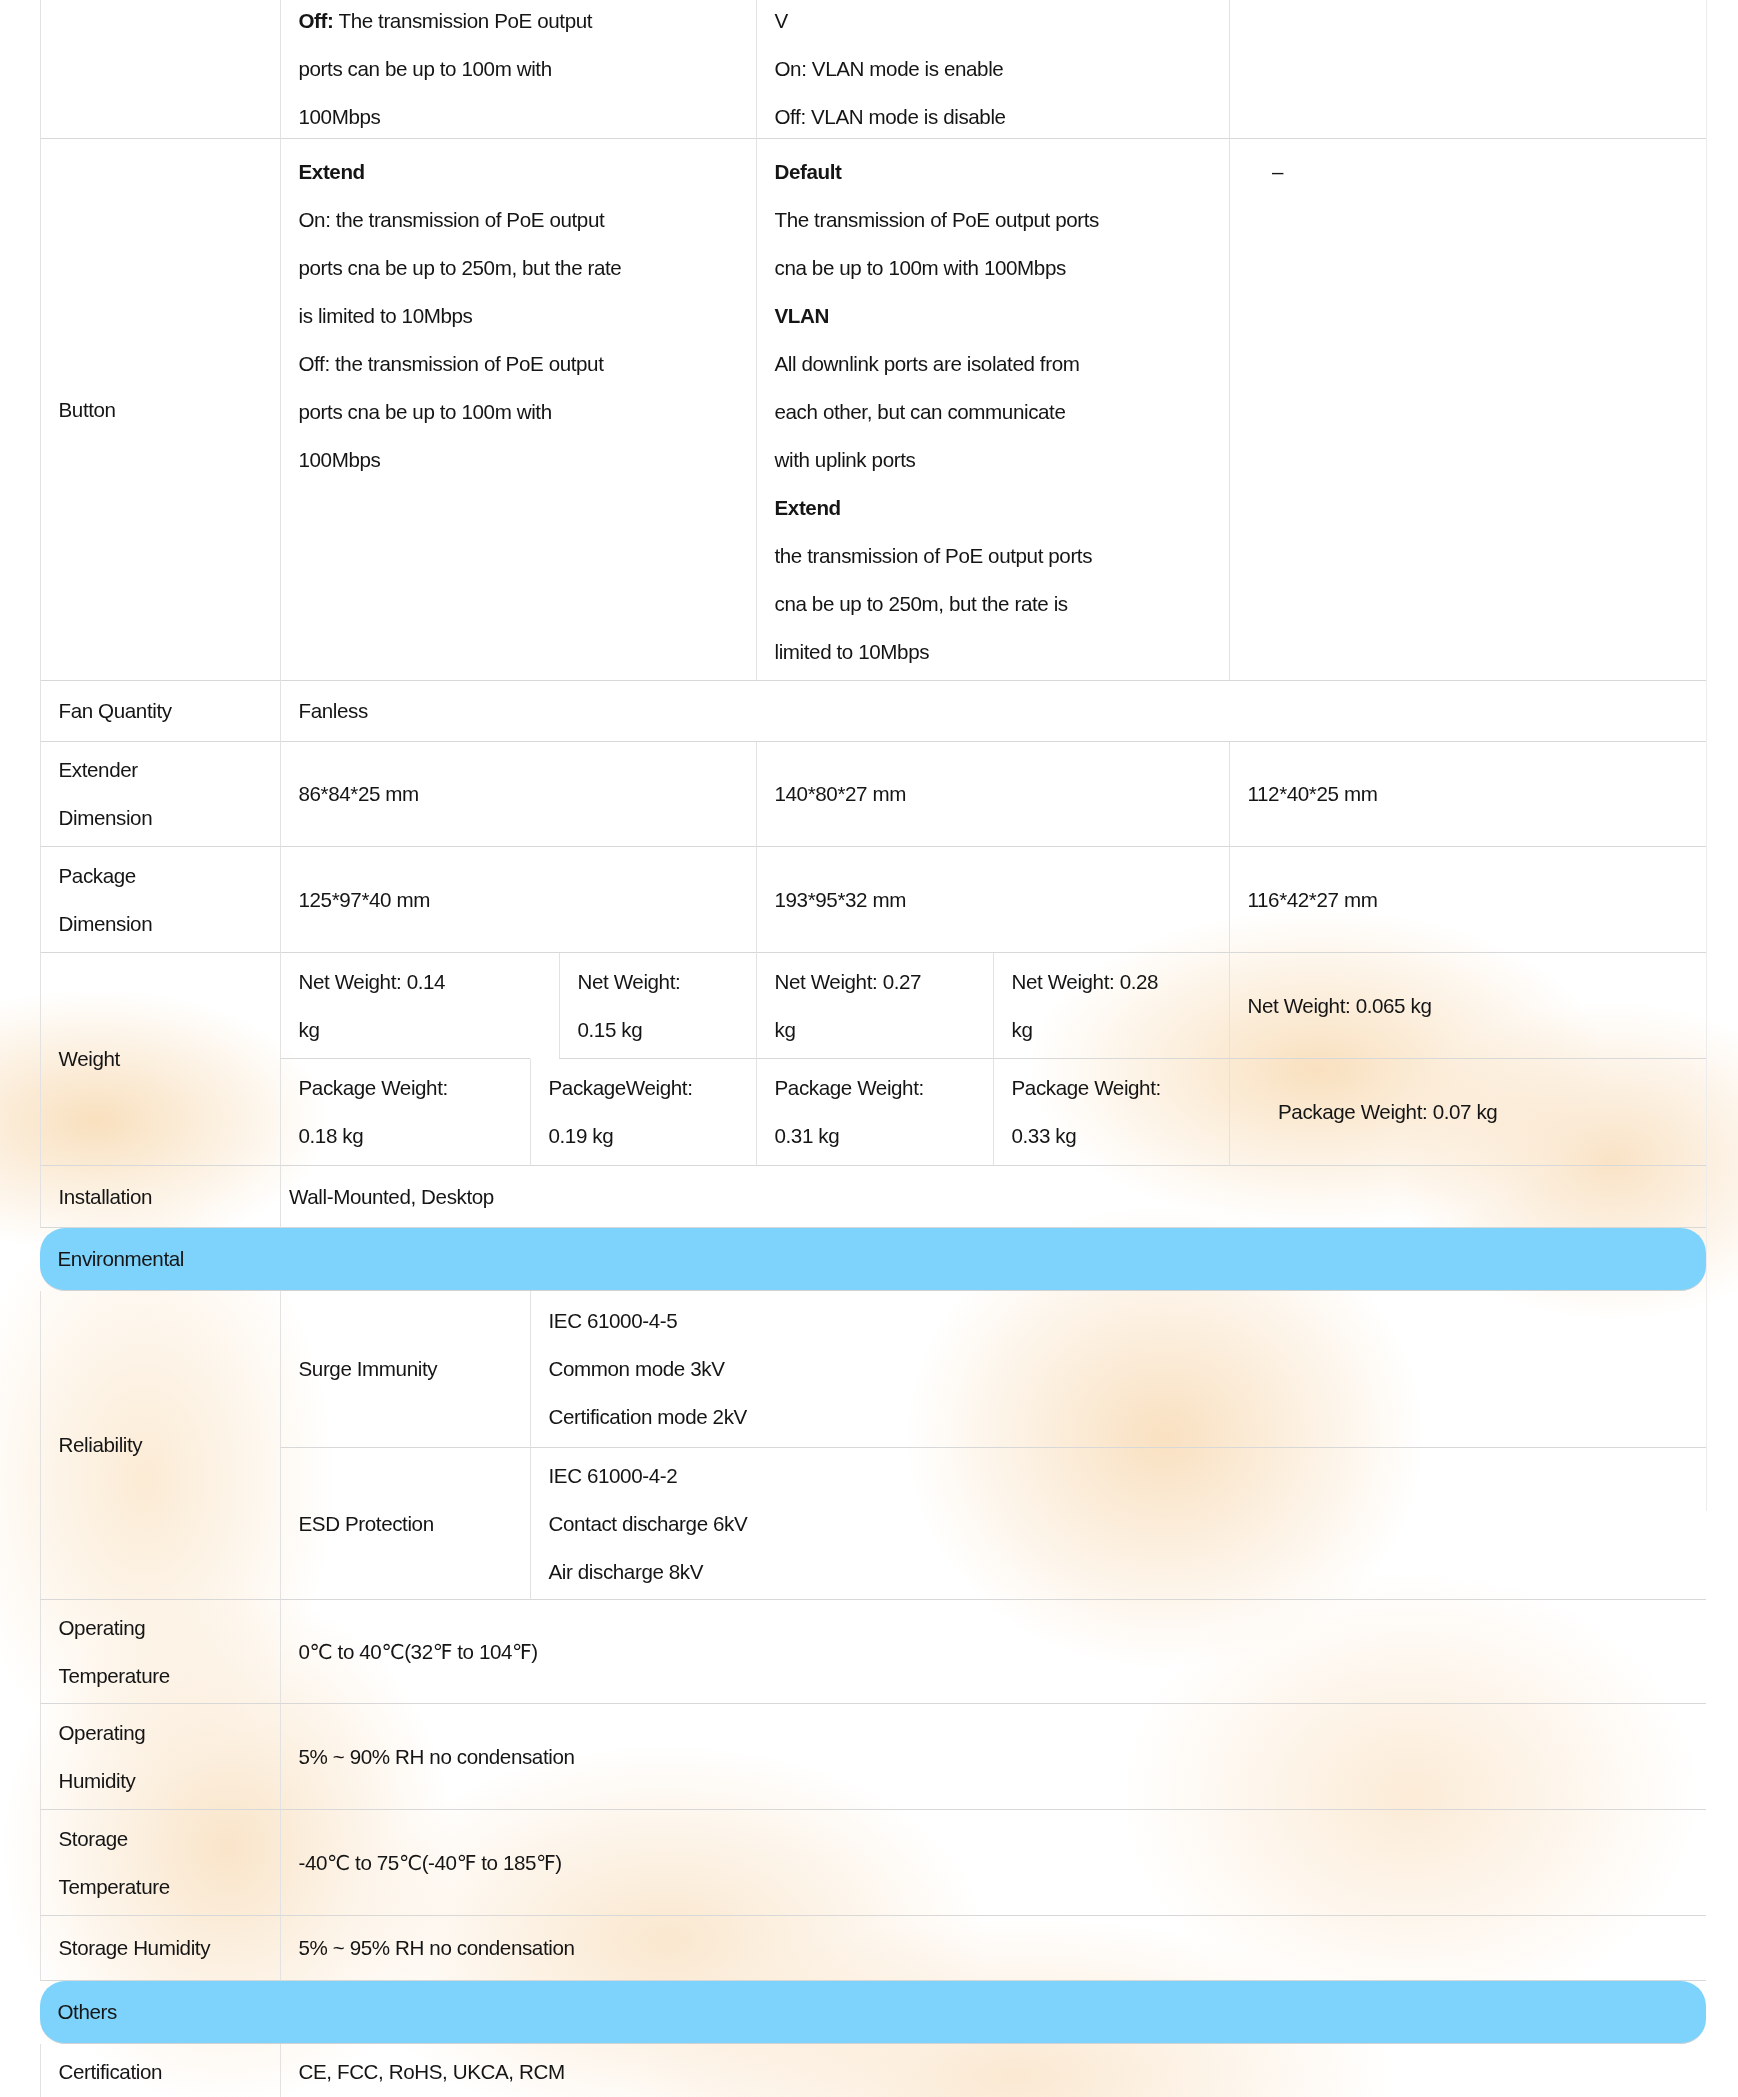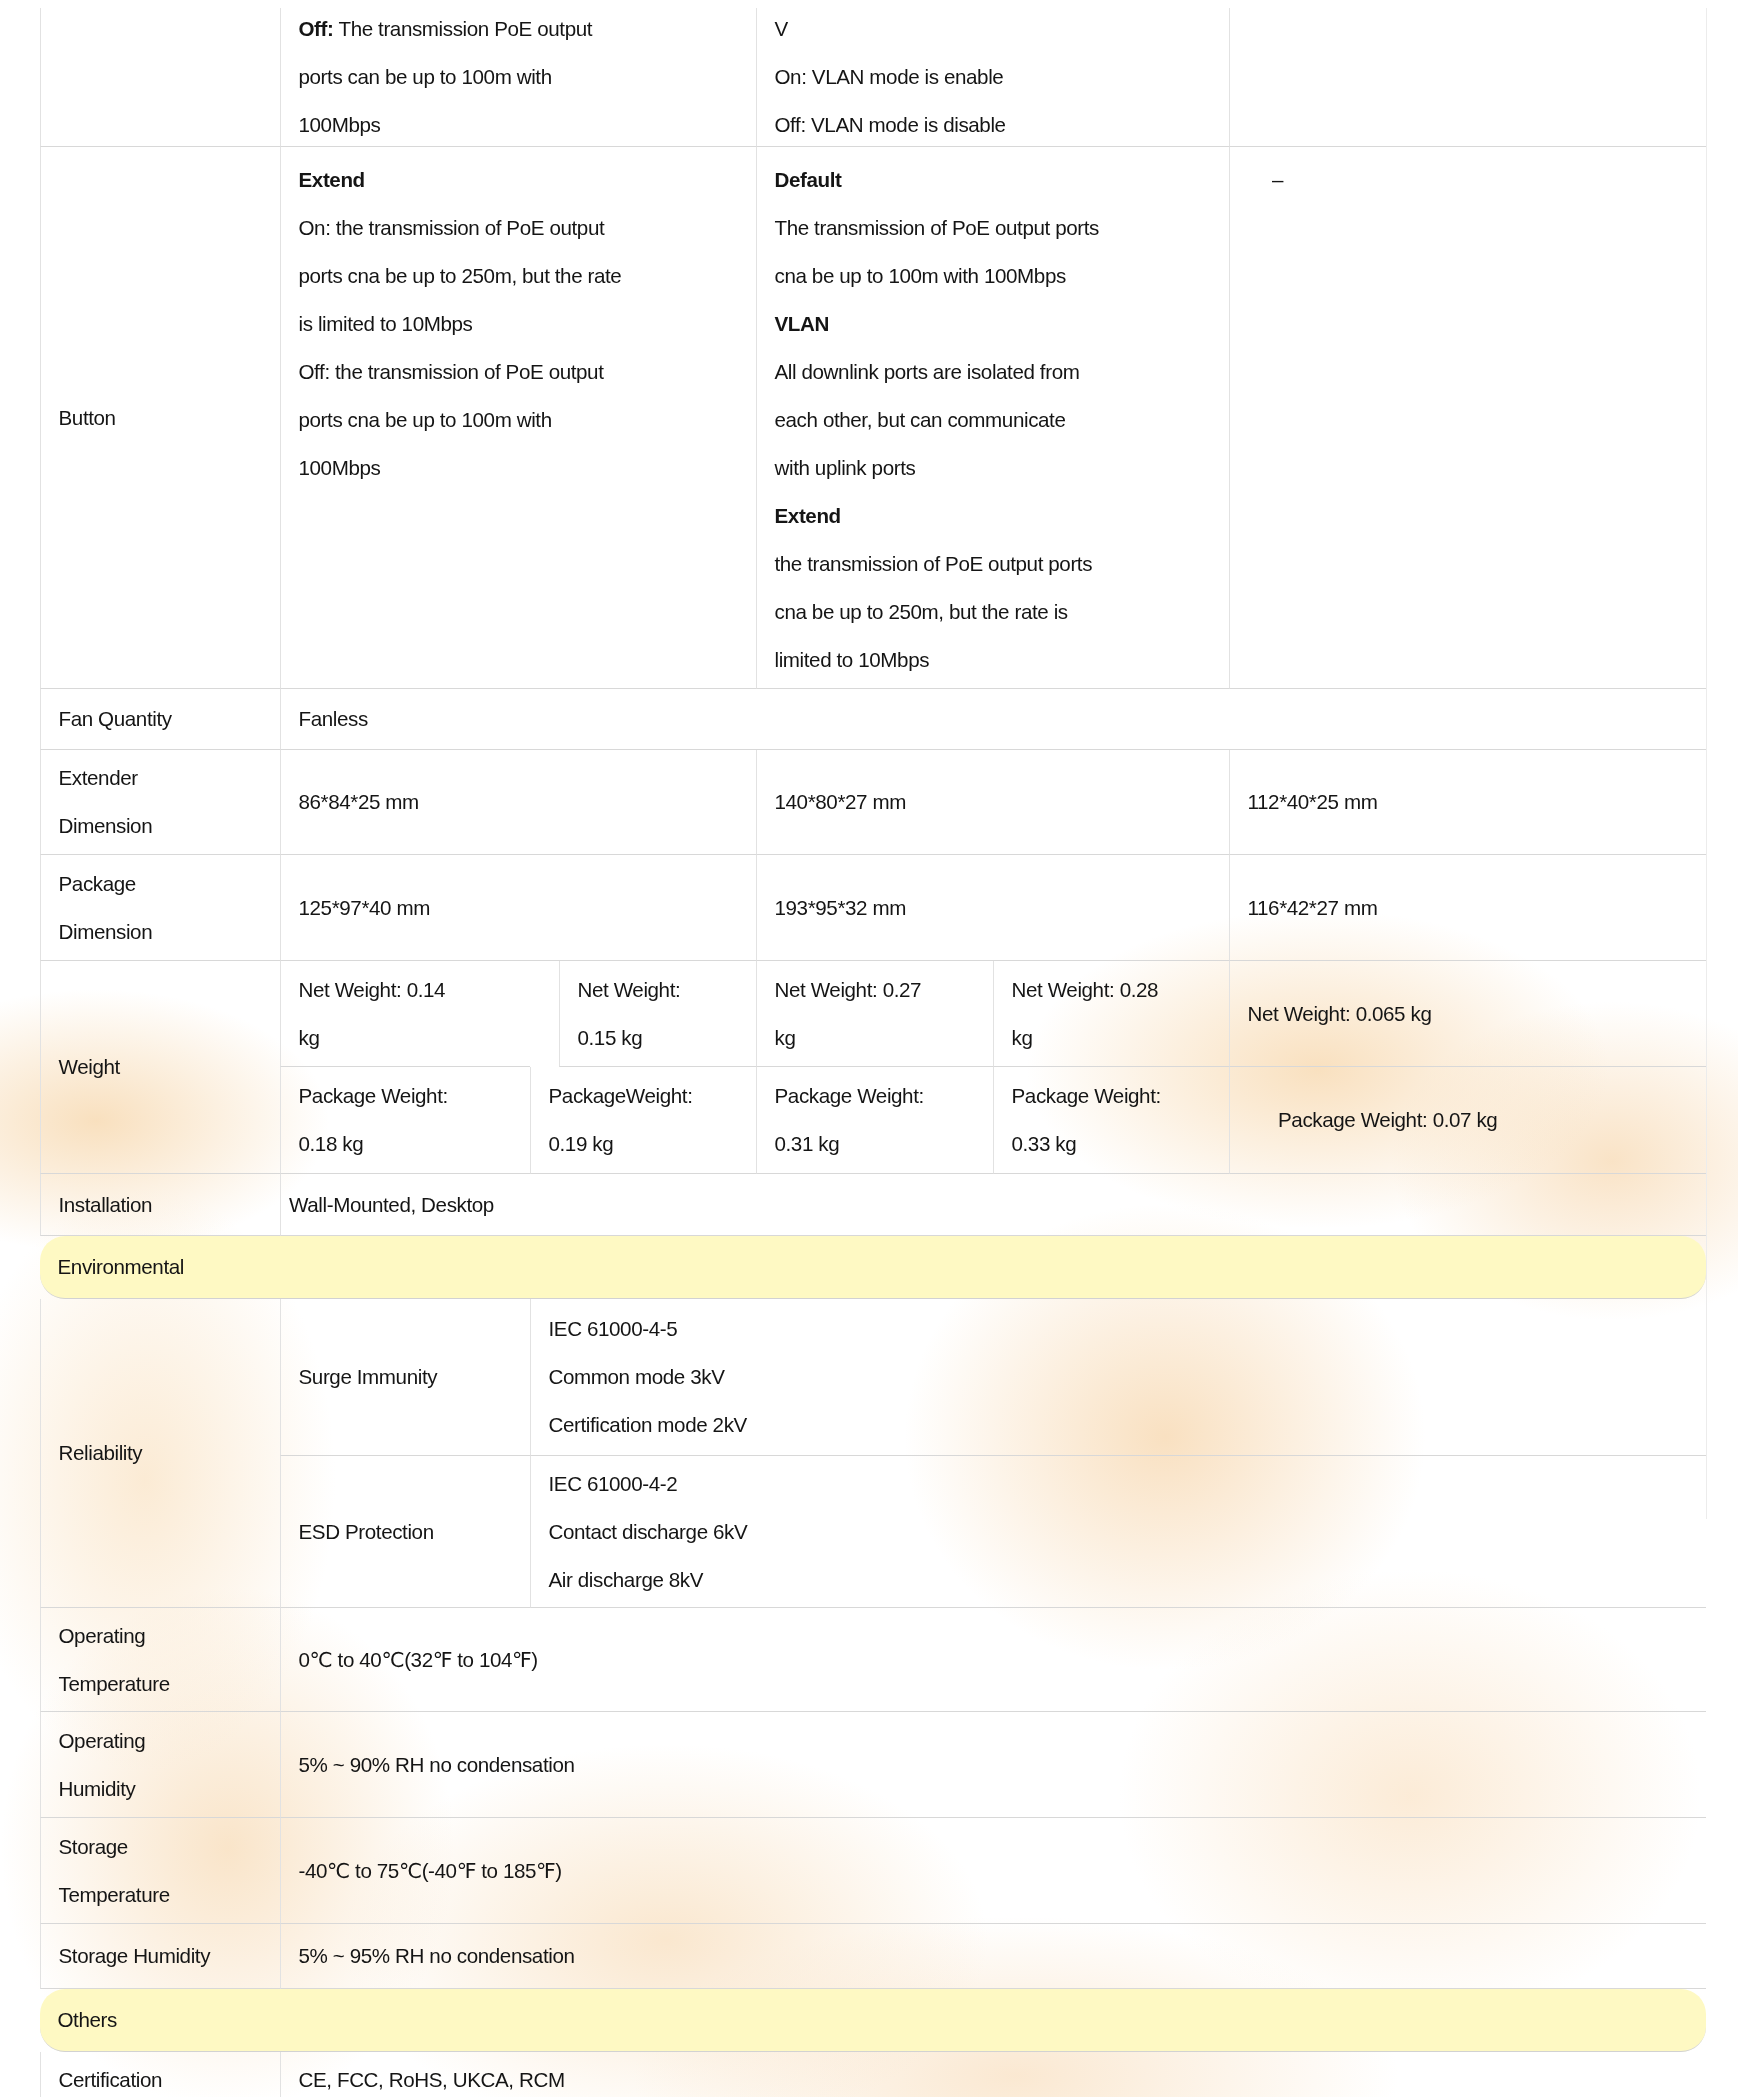--- a/index.html
+++ b/index.html
@@ -8,33 +8,33 @@
     background:
       radial-gradient(ellipse 333px 188px at 96px 1121px,  rgba(247,216,174,0.80), rgba(247,216,174,0) 70%),
       radial-gradient(ellipse 416px 228px at 1318px 1069px, rgba(248,219,180,0.85), rgba(248,219,180,0) 70%),
       radial-gradient(ellipse 315px 228px at 1612px 1161px, rgba(247,215,174,0.70), rgba(247,215,174,0) 70%),
       radial-gradient(ellipse 372px 333px at 1165px 1437px, rgba(248,219,182,0.85), rgba(248,219,182,0) 70%),
       radial-gradient(ellipse 272px 416px at 145px 1480px,  rgba(250,228,198,0.75), rgba(250,228,198,0) 70%),
       radial-gradient(ellipse 324px 372px at 228px 1848px,  rgba(248,222,188,0.80), rgba(248,222,188,0) 70%),
       radial-gradient(ellipse 460px 280px at 666px 1940px,rgba(248,222,188,0.72), rgba(248,222,188,0) 70%),
       radial-gradient(ellipse 416px 324px at 1410px 1796px, rgba(250,226,196,0.68), rgba(250,226,196,0) 70%),
       radial-gradient(ellipse 547px 228px at 1016px 2076px,rgba(248,220,185,0.65), rgba(248,220,185,0) 70%);}
-  #spec-grid{position:absolute;left:40px;top:8px;width:1666px;height:1511px;z-index:1;
+  #spec-grid{position:absolute;left:40px;top:0;width:1666px;height:1511px;z-index:1;
     display:grid;
     grid-template-columns:240px 250px 226px 237px 236px 477px;
     grid-template-rows:139px 542px 61px 105px 106px 106px 107px 62px 63px 157px 152px 104px 106px 106px 65px 63px 55px;
     border-right:1.3px solid #ececec;}
   .cell{box-sizing:border-box;border-left:1.3px solid #e2e2e2;border-bottom:1.8px solid #d8d8d8;
     display:flex;flex-direction:column;justify-content:center;
     padding:4.4px 16px 4.4px 17.5px;overflow:hidden;}
   .txt{font-size:20.6px;line-height:48px;letter-spacing:-0.4px;}
   .b{font-weight:700;}
   .top{justify-content:flex-start;padding-top:8.8px;}
   .dash{justify-content:flex-start;padding-top:8.8px;padding-left:42px;}
-  .section{background:#fef9c3;border-left:none;border-bottom-color:#d2d2d2;border-radius:25px;}
+  .section{background:#7dd3fc;border-left:none;border-bottom-color:#d2d2d2;border-radius:25px;}
   .no-bb{border-bottom:none;}
 </style>
 </head>
 <body>
 
 <div id="glow"></div>
 <div id="spec-grid">
     <div class="cell" style="grid-area: 1 / 1 / span 1 / span 1;"></div>
     <div class="cell" style="grid-area: 1 / 2 / span 1 / span 2;">
       <div class="txt"><span class="b">Off:</span><span> The transmission PoE output</span><br><span>ports can be up to 100m with</span><br><span>100Mbps</span></div>

